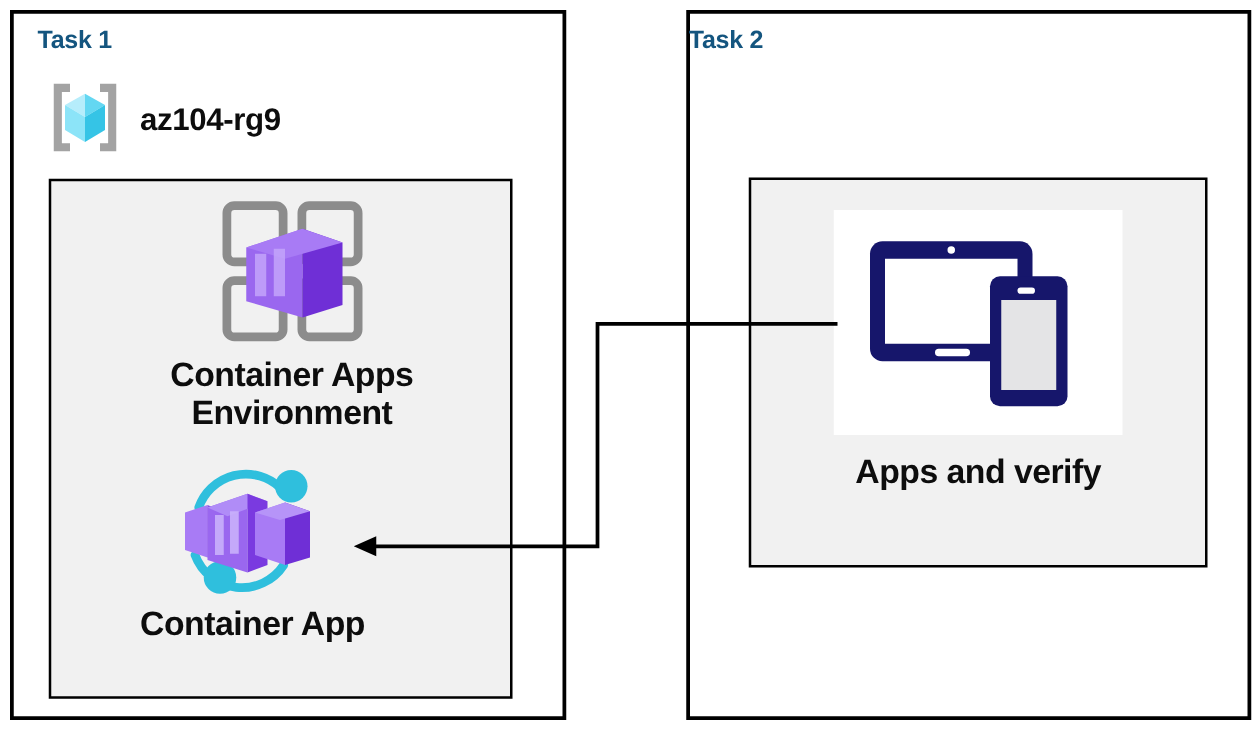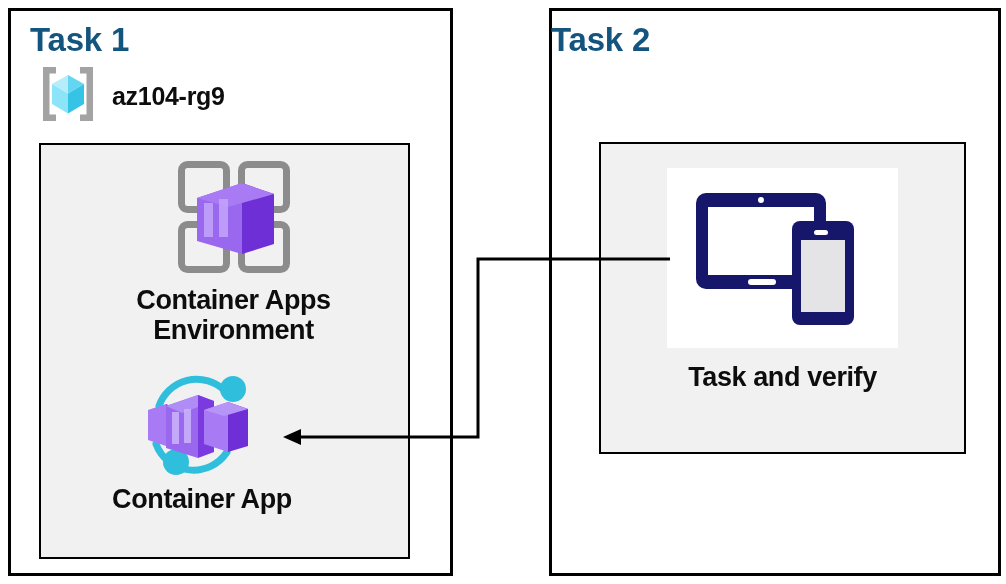--- a/index.html
+++ b/index.html
@@ -21,21 +21,21 @@
   .task-box {
     position: absolute;
     background: #ffffff;
     border: 3px solid #000000;
   }
   #task1-box { left: 8px;   top: 8px;  width: 445px; height: 568px; }
   #task2-box { left: 549px; top: 8px;  width: 452px; height: 568px; }
 
   .task-title {
     position: absolute;
-    font-size: 33px;
+    font-size: 20px;
     font-weight: bold;
     color: #14557f;
     letter-spacing: -0.2px;
     white-space: nowrap;
   }
   #task1-title { left: 30px;  top: 21px; }
   #task2-title { left: 551px; top: 21px; }
 
   
   #rg-row {
@@ -199,21 +199,21 @@
           <rect x="18" y="24" width="106" height="68" fill="#ffffff"></rect>
           <circle cx="71" cy="17" r="3" fill="#ffffff"></circle>
           <rect x="58" y="96" width="28" height="6" rx="3" fill="#ffffff"></rect>
 
           <rect x="102" y="38" width="62" height="104" rx="8" fill="#16166b"></rect>
           <rect x="111" y="57" width="44" height="72" fill="#e4e4e6"></rect>
           <rect x="124" y="47" width="14" height="5" rx="2.5" fill="#ffffff"></rect>
         </svg>
       </div>
     </div>
-    <div class="caption" id="tv-caption">Task and verify</div>
+    <div class="caption" id="tv-caption">Apps and verify</div>
   </div>
 
   <svg id="connector" viewBox="0 0 420 205" aria-hidden="true">
 
     <path d="M400 11 L208 11 L208 189 L26 189" fill="none" stroke="#000000" stroke-width="3"></path>
 
     <polygon points="13,189 31,181 31,197" fill="#000000"></polygon>
   </svg>
 
 </div>

